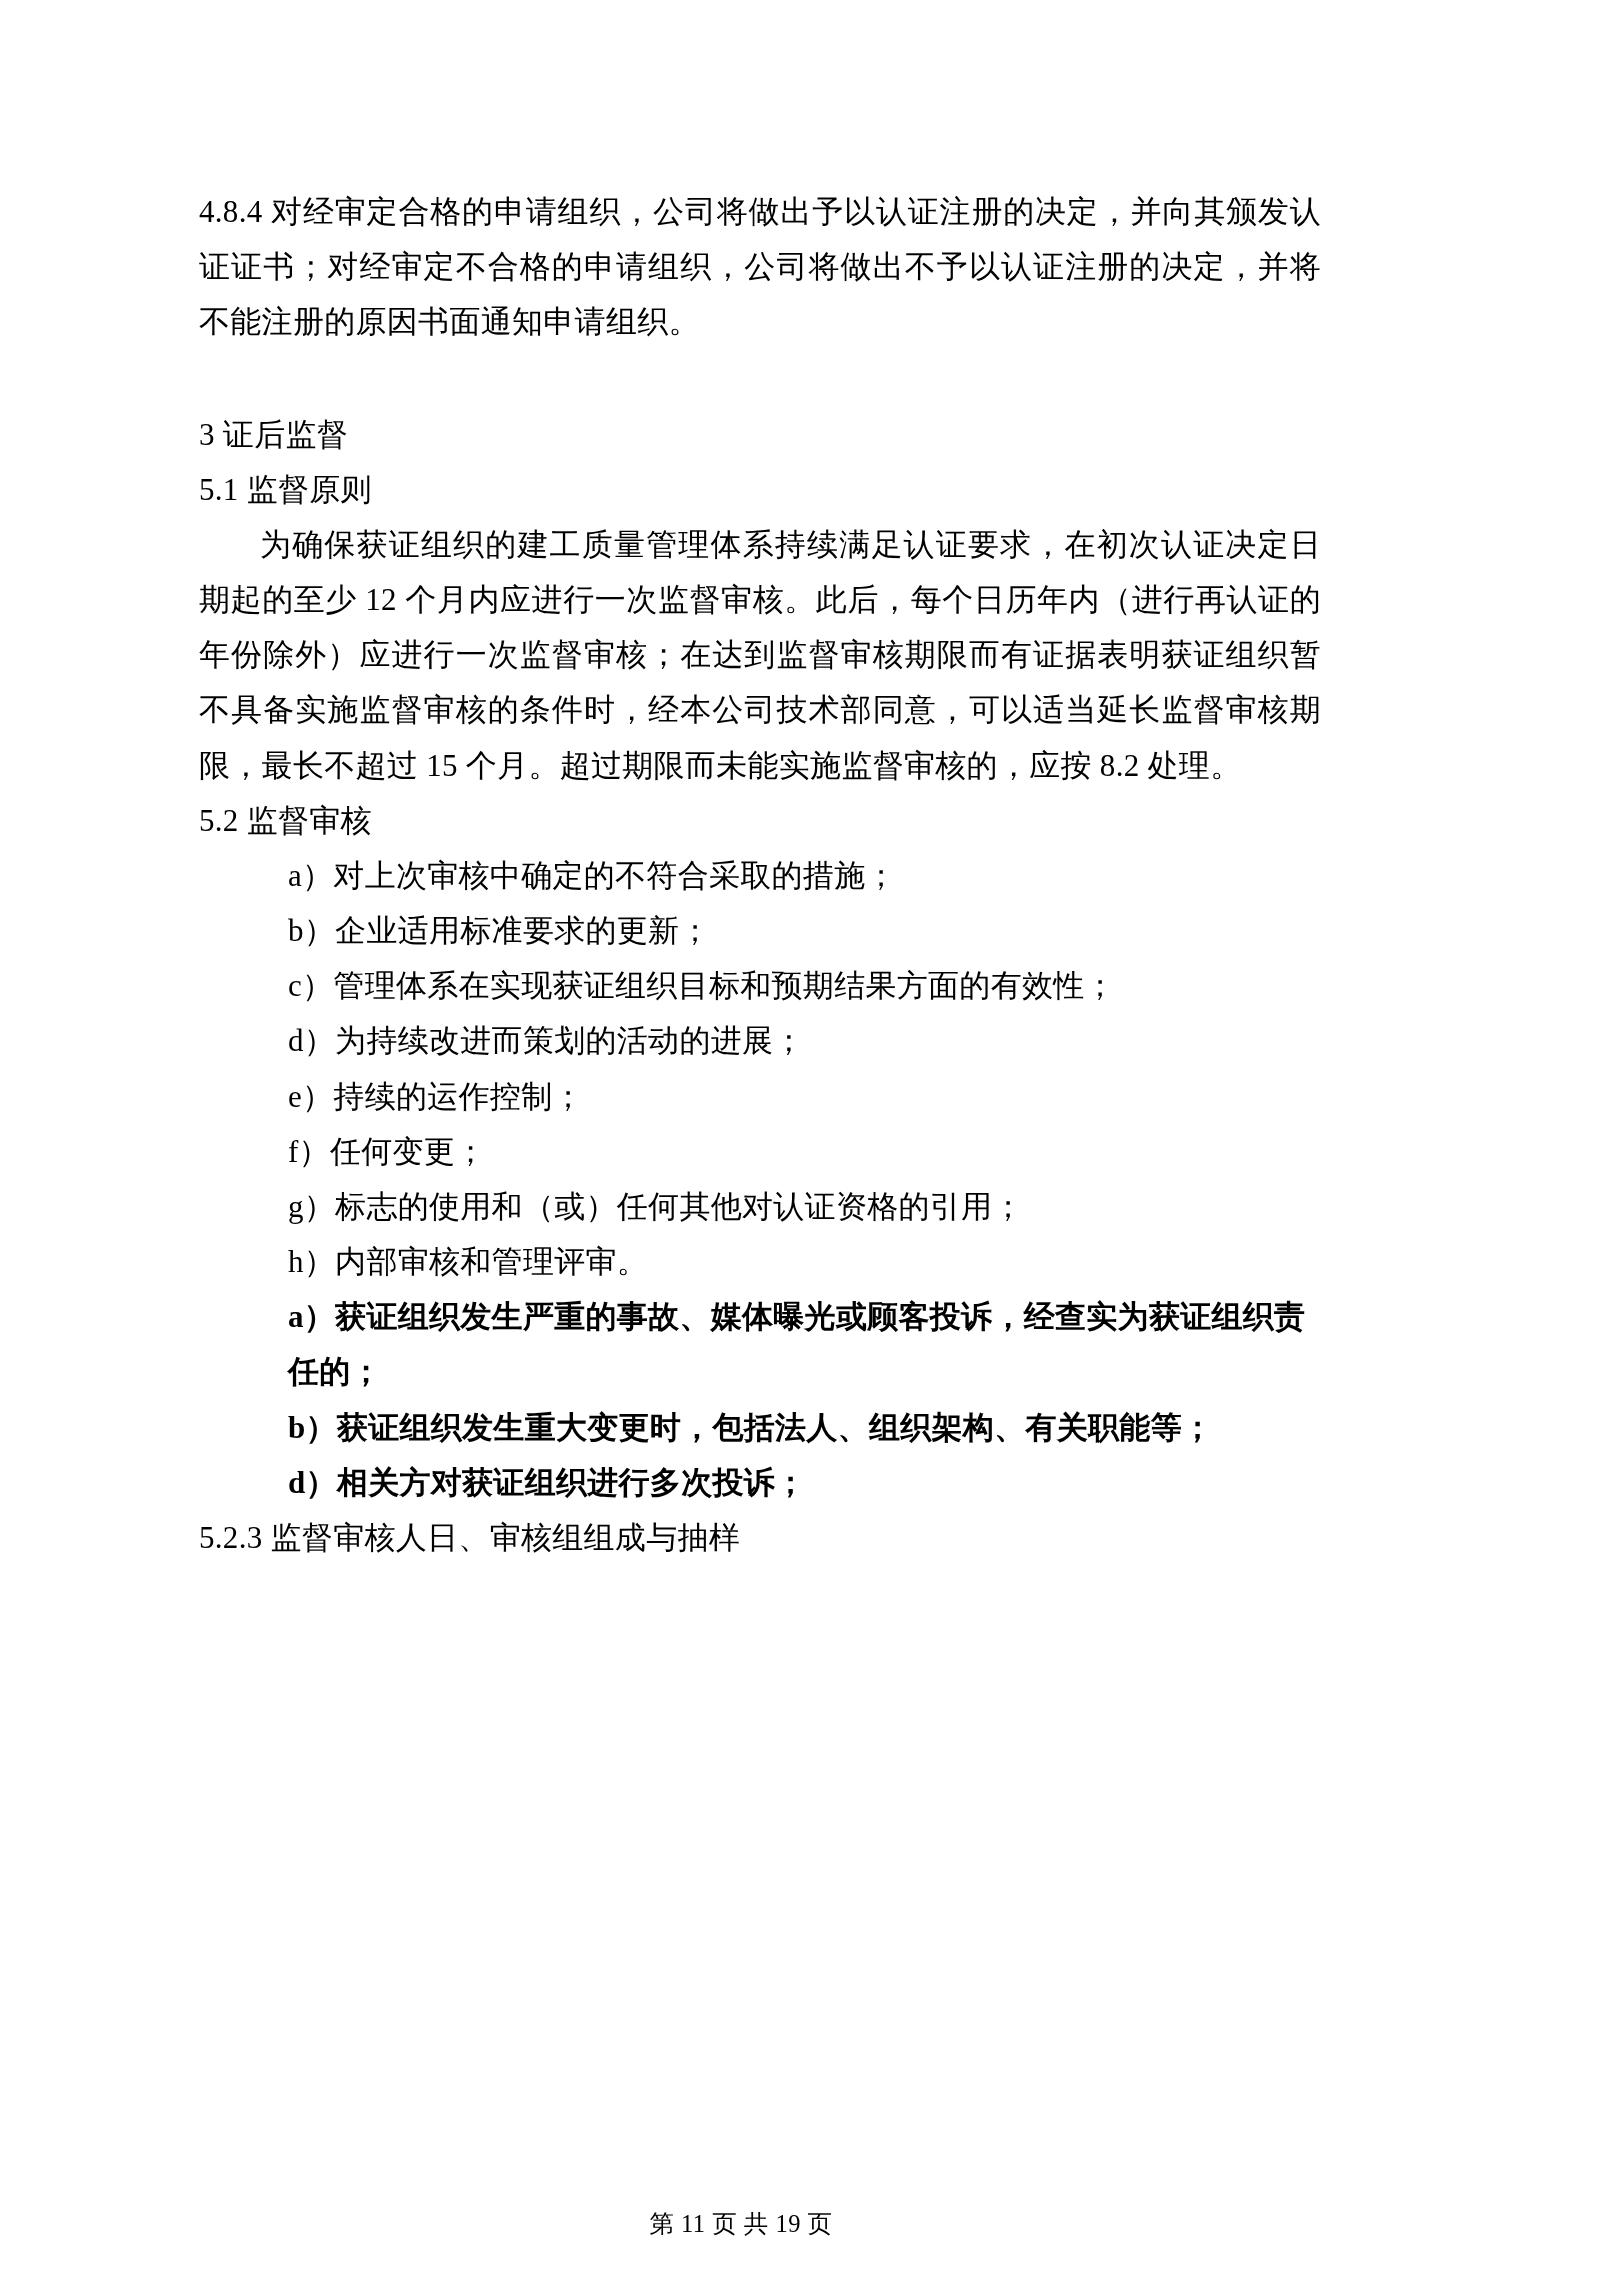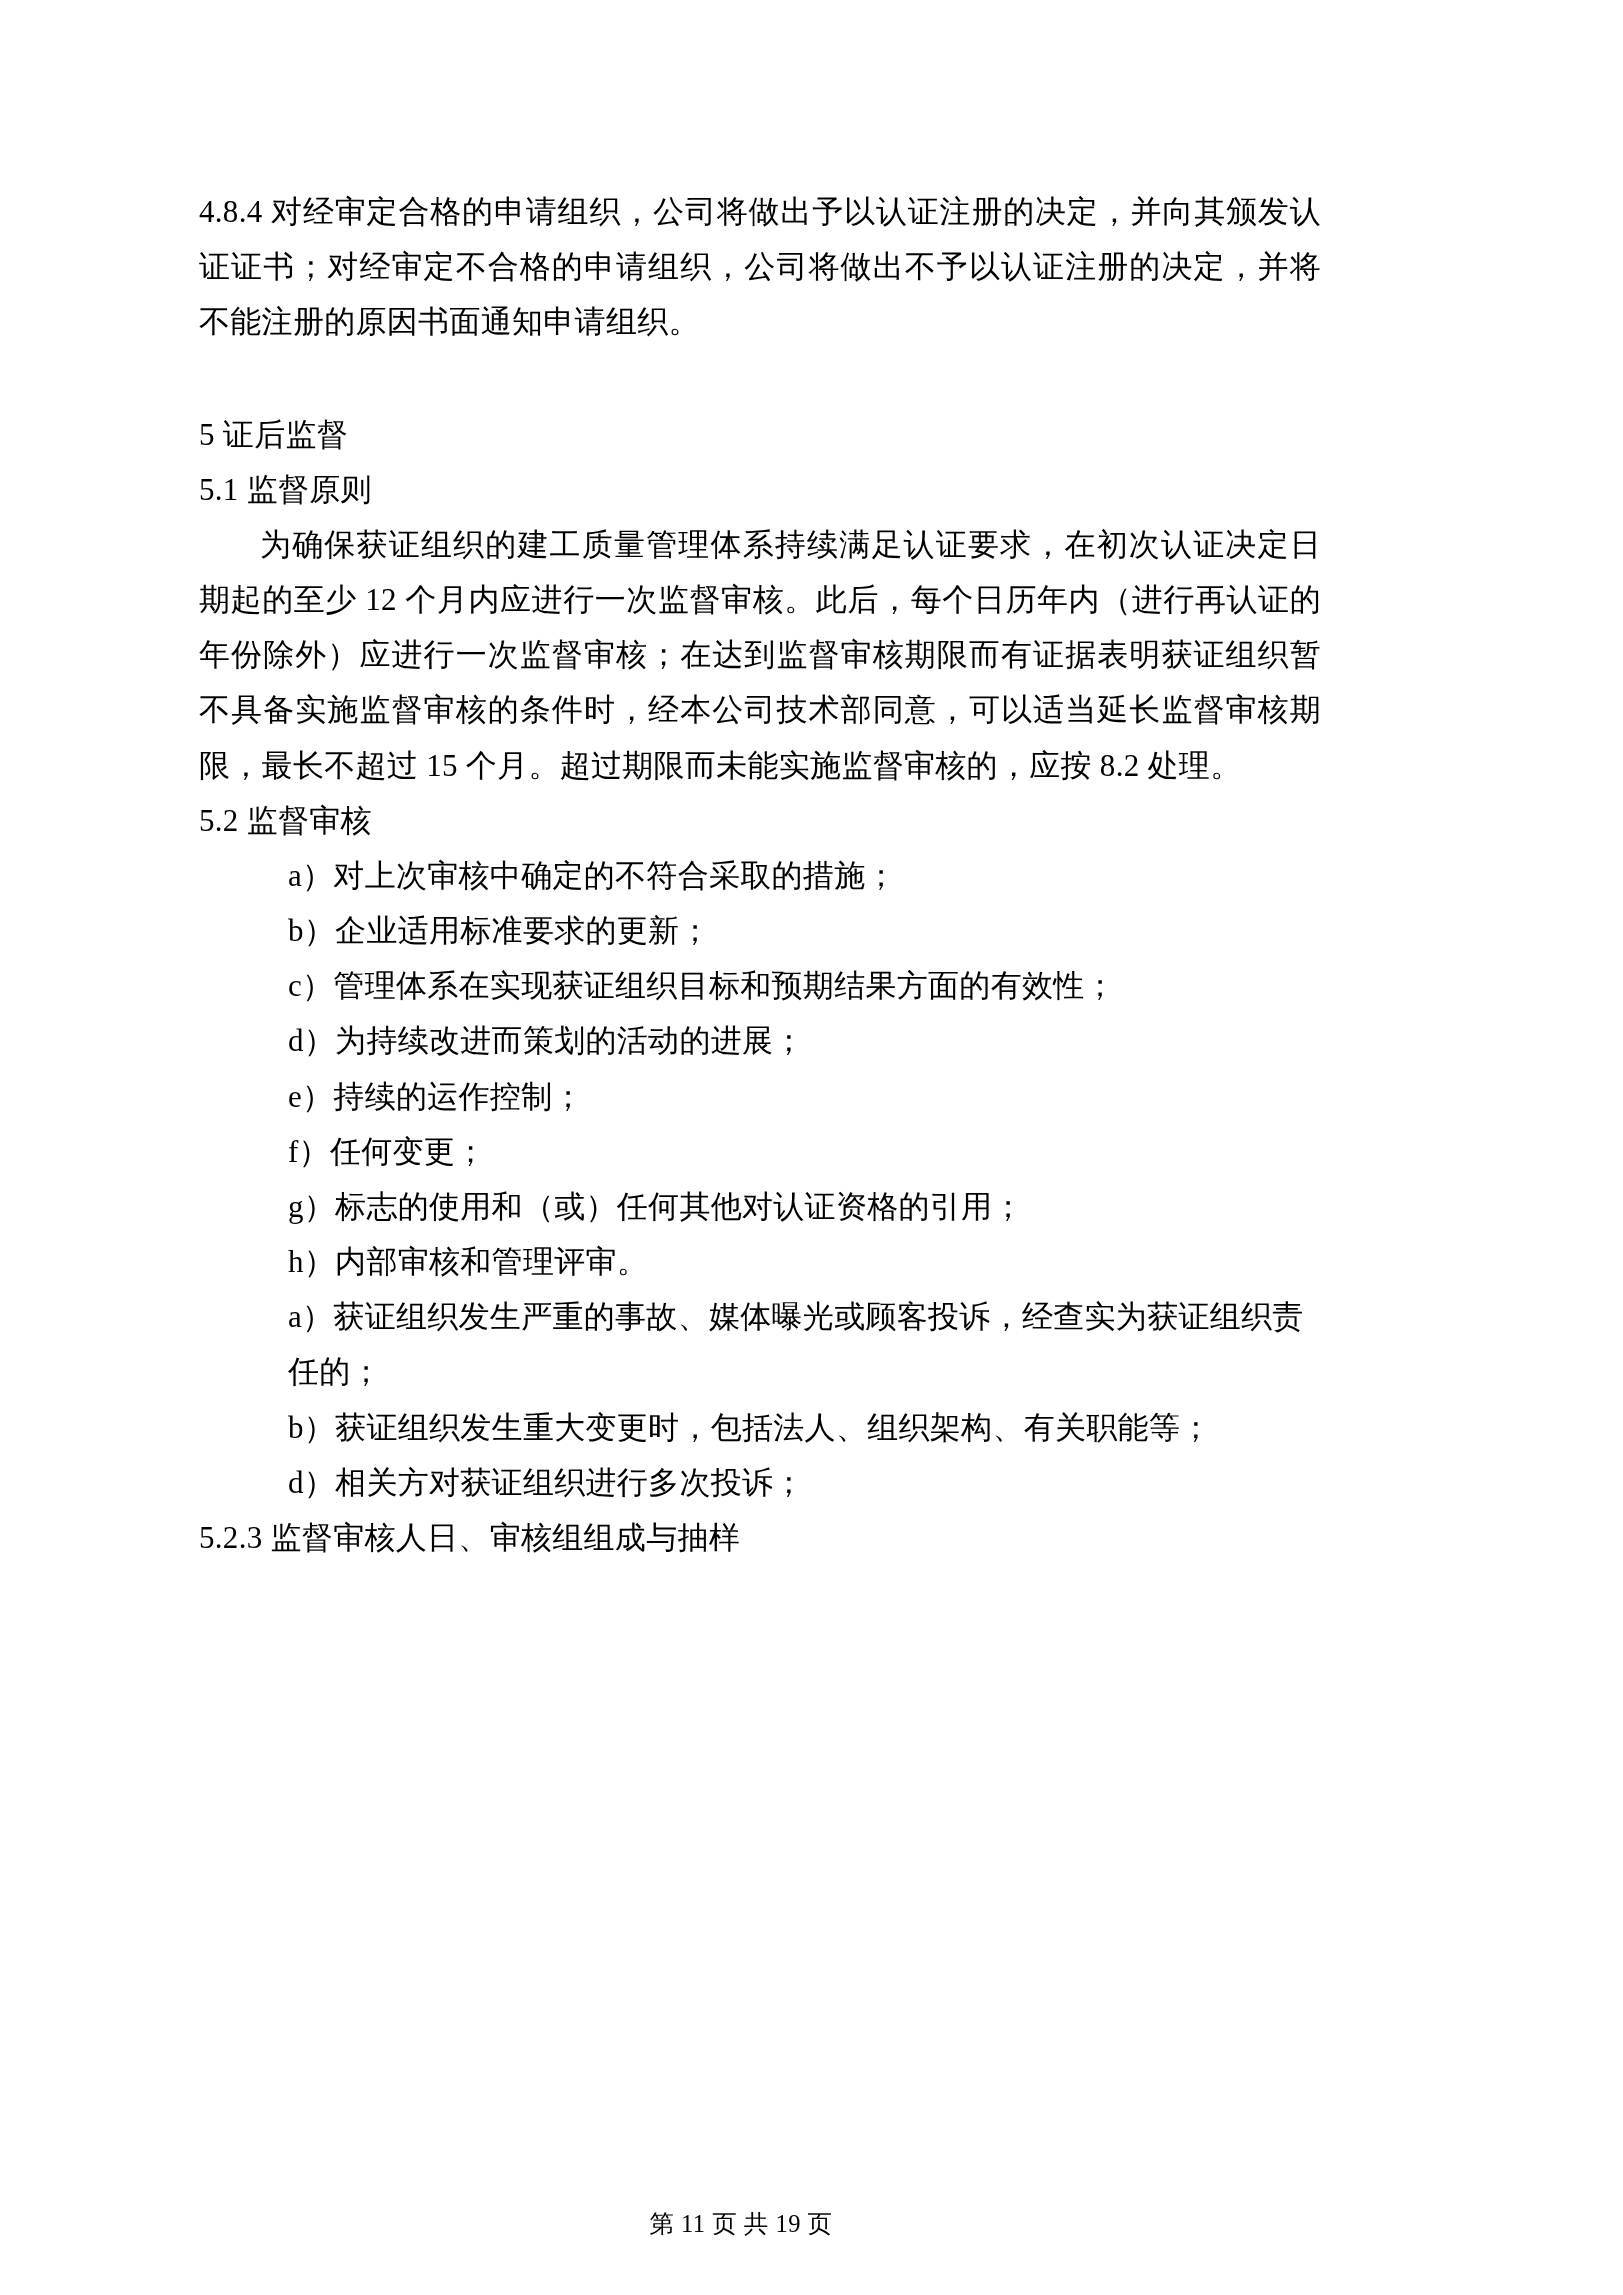--- a/index.html
+++ b/index.html
@@ -35,20 +35,21 @@
   .spacer-lg {
     height: 57px;
   }
   .list-item {
     margin: 0;
     padding-left: 89px;
     text-align: left;
   }
   .list-item.wide {
     padding-left: 89px;
+    font-weight: bold;
   }
   .tight {
     text-align: left;
   }
   .footer {
     position: absolute;
     left: 8px;
     right: 0;
     bottom: 55px;
     text-align: center;
@@ -61,21 +62,21 @@
 </head>
 <body>
 
 <div class="page">
   <div class="doc-body">
 
     <p class="para">4.8.4 对经审定合格的申请组织，公司将做出予以认证注册的决定，并向其颁发认证证书；对经审定不合格的申请组织，公司将做出不予以认证注册的决定，并将不能注册的原因书面通知申请组织。</p>
 
     <div class="spacer-lg"></div>
 
-    <p class="para tight">5  证后监督</p>
+    <p class="para tight">3  证后监督</p>
 
     <p class="para tight">5.1  监督原则</p>
 
     <p class="para indent2">为确保获证组织的建工质量管理体系持续满足认证要求，在初次认证决定日期起的至少 12 个月内应进行一次监督审核。此后，每个日历年内（进行再认证的年份除外）应进行一次监督审核；在达到监督审核期限而有证据表明获证组织暂不具备实施监督审核的条件时，经本公司技术部同意，可以适当延长监督审核期限，最长不超过 15 个月。超过期限而未能实施监督审核的，应按 8.2 处理。</p>
 
     <p class="para tight">5.2  监督审核</p>
 
 
     <p class="para list-item">a）对上次审核中确定的不符合采取的措施；</p>
     <p class="para list-item">b）企业适用标准要求的更新；</p>

